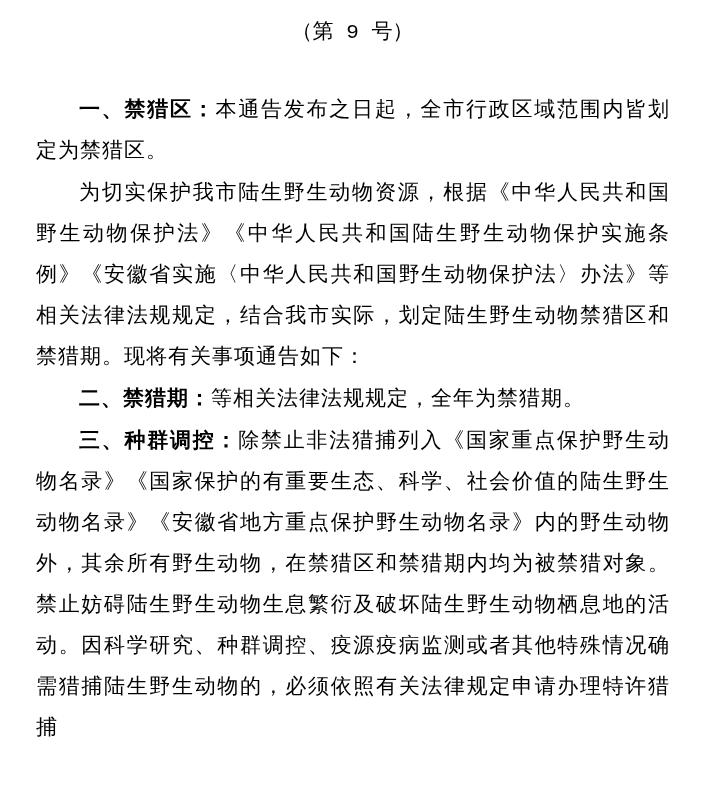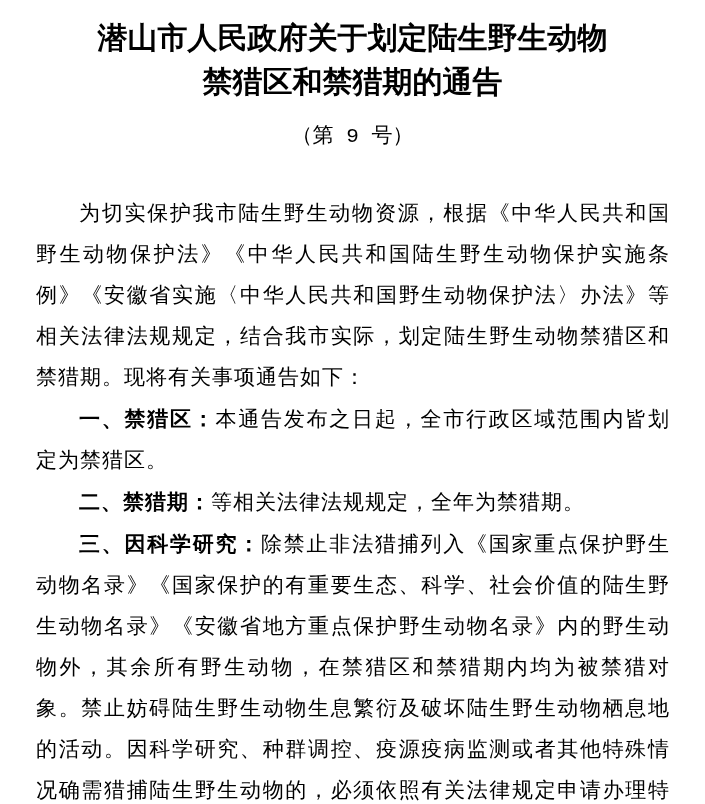--- a/index.html
+++ b/index.html
@@ -51,32 +51,28 @@
   .para .lead {
     font-family: "Liberation Sans", "DejaVu Sans", sans-serif;
     font-weight: bold;
   }
 </style>
 </head>
 <body>
 
 <div class="page">
 
-  <h1 class="doc-title">
-    <span class="title-line">潜山市人民政府关于划定陆生野生动物</span>
-    <span class="title-line">禁猎区和禁猎期的通告</span>
-  </h1>
 
   <div class="doc-number">（第 9 号）</div>
 
   <div class="doc-body">
 
+    <p class="para"><span class="lead">一、禁猎区：</span><span>本通告发布之日起，全市行政区域范围内皆划定为禁猎区。</span></p>
+
     <p class="para"><span class="lead"></span><span>为切实保护我市陆生野生动物资源，根据《中华人民共和国野生动物保护法》《中华人民共和国陆生野生动物保护实施条例》《安徽省实施〈中华人民共和国野生动物保护法〉办法》等相关法律法规规定，结合我市实际，划定陆生野生动物禁猎区和禁猎期。现将有关事项通告如下：</span></p>
-
-    <p class="para"><span class="lead">一、禁猎区：</span><span>本通告发布之日起，全市行政区域范围内皆划定为禁猎区。</span></p>
 
     <p class="para"><span class="lead">二、禁猎期：</span><span>等相关法律法规规定，全年为禁猎期。</span></p>
 
-    <p class="para"><span class="lead">三、因科学研究：</span><span>除禁止非法猎捕列入《国家重点保护野生动物名录》《国家保护的有重要生态、科学、社会价值的陆生野生动物名录》《安徽省地方重点保护野生动物名录》内的野生动物外，其余所有野生动物，在禁猎区和禁猎期内均为被禁猎对象。禁止妨碍陆生野生动物生息繁衍及破坏陆生野生动物栖息地的活动。因科学研究、种群调控、疫源疫病监测或者其他特殊情况确需猎捕陆生野生动物的，必须依照有关法律规定申请办理特许猎捕</span></p>
+    <p class="para"><span class="lead">三、种群调控：</span><span>除禁止非法猎捕列入《国家重点保护野生动物名录》《国家保护的有重要生态、科学、社会价值的陆生野生动物名录》《安徽省地方重点保护野生动物名录》内的野生动物外，其余所有野生动物，在禁猎区和禁猎期内均为被禁猎对象。禁止妨碍陆生野生动物生息繁衍及破坏陆生野生动物栖息地的活动。因科学研究、种群调控、疫源疫病监测或者其他特殊情况确需猎捕陆生野生动物的，必须依照有关法律规定申请办理特许猎捕</span></p>
 
   </div>
 
 </div>
 
 </body></html>

